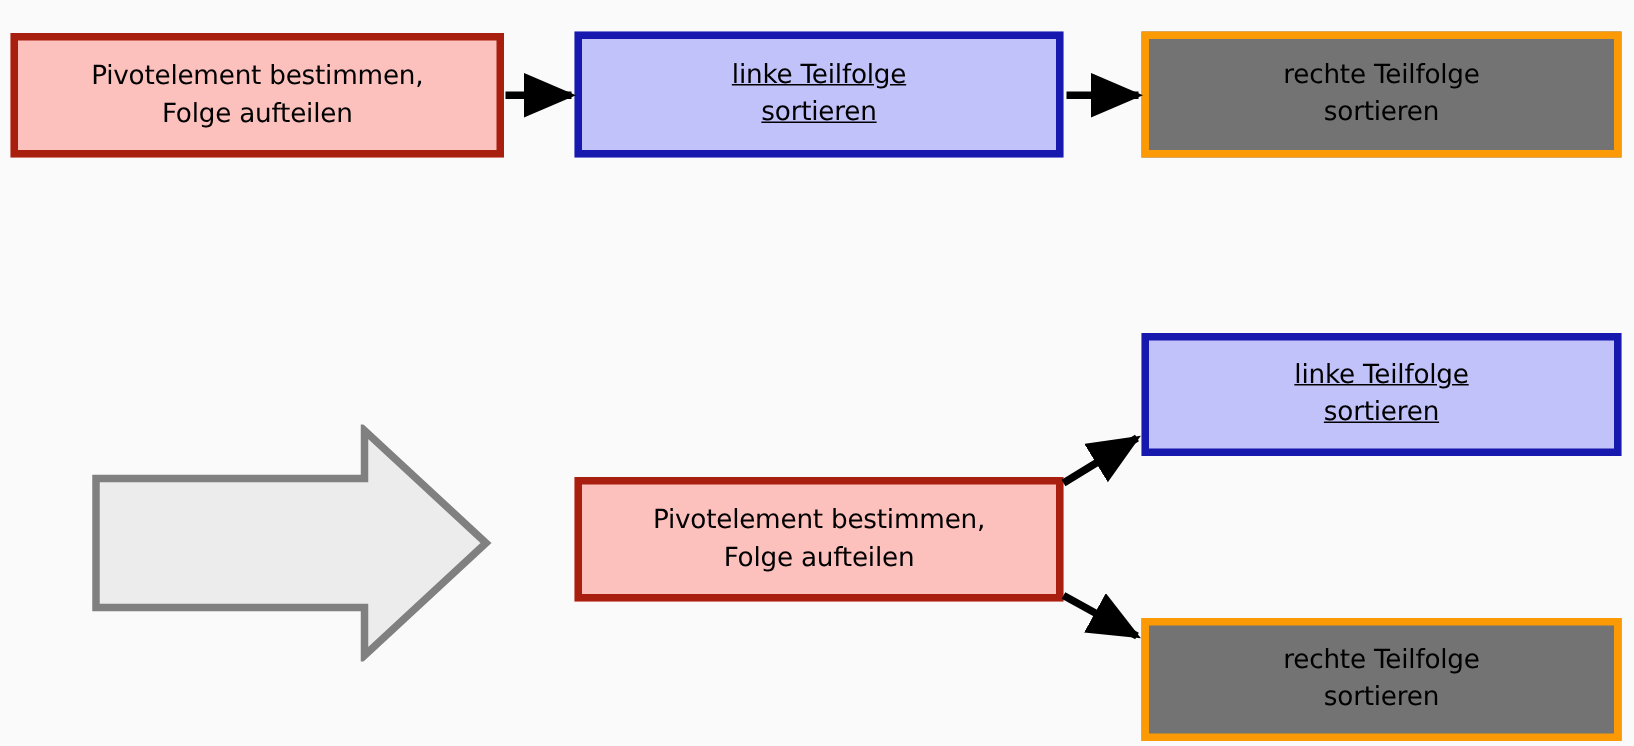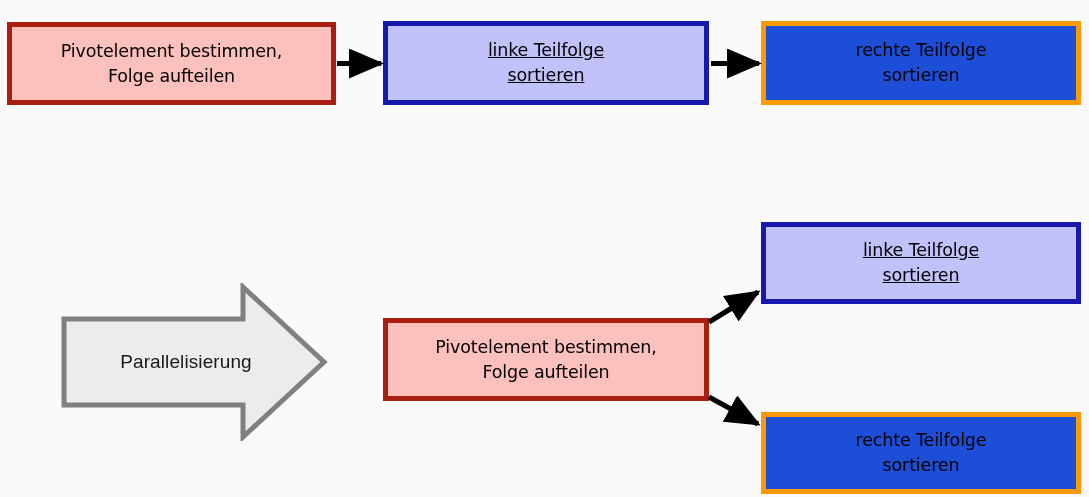--- a/index.html
+++ b/index.html
@@ -43,21 +43,21 @@
   .box-red {
     background: #fcc0bd;
     border: 5px solid #a81f10;
   }
   .box-blue {
     background: #c2c2fb;
     border: 5px solid #1718ad;
     text-decoration: underline;
   }
   .box-yellow {
-    background: #1d4ed8;
+    background: #737373;
     border: 5px solid #fb9a05;
   }
 
   
   #box-top-pivot  { left: 7px;   top: 22px;  width: 329px; height: 83px; }
   #box-top-left   { left: 383px; top: 21px;  width: 326px; height: 84px; }
   #box-top-right  { left: 761px; top: 21px;  width: 320px; height: 84px; }
 
   
   #box-bot-pivot  { left: 383px; top: 318px; width: 326px; height: 83px; }
@@ -145,15 +145,14 @@
     <line x1="711" y1="63.5" x2="759" y2="63.5" stroke="#000000" stroke-width="5" marker-end="url(#arrowhead)"></line>
 
     <line x1="709" y1="322" x2="758" y2="292" stroke="#000000" stroke-width="5" marker-end="url(#arrowhead)"></line>
 
     <line x1="709" y1="397" x2="758" y2="424" stroke="#000000" stroke-width="5" marker-end="url(#arrowhead)"></line>
   </svg>
 
   <svg id="parallel-arrow" viewBox="0 0 268 158">
     <polygon points="4,36 183,36 183,4 264,79 183,154 183,122 4,122" fill="#ececec" stroke="#808080" stroke-width="5" stroke-linejoin="miter"></polygon>
   </svg>
-  <div id="parallel-arrow-label">Parallelisierung</div>
 
 </div>
 
 </body></html>

